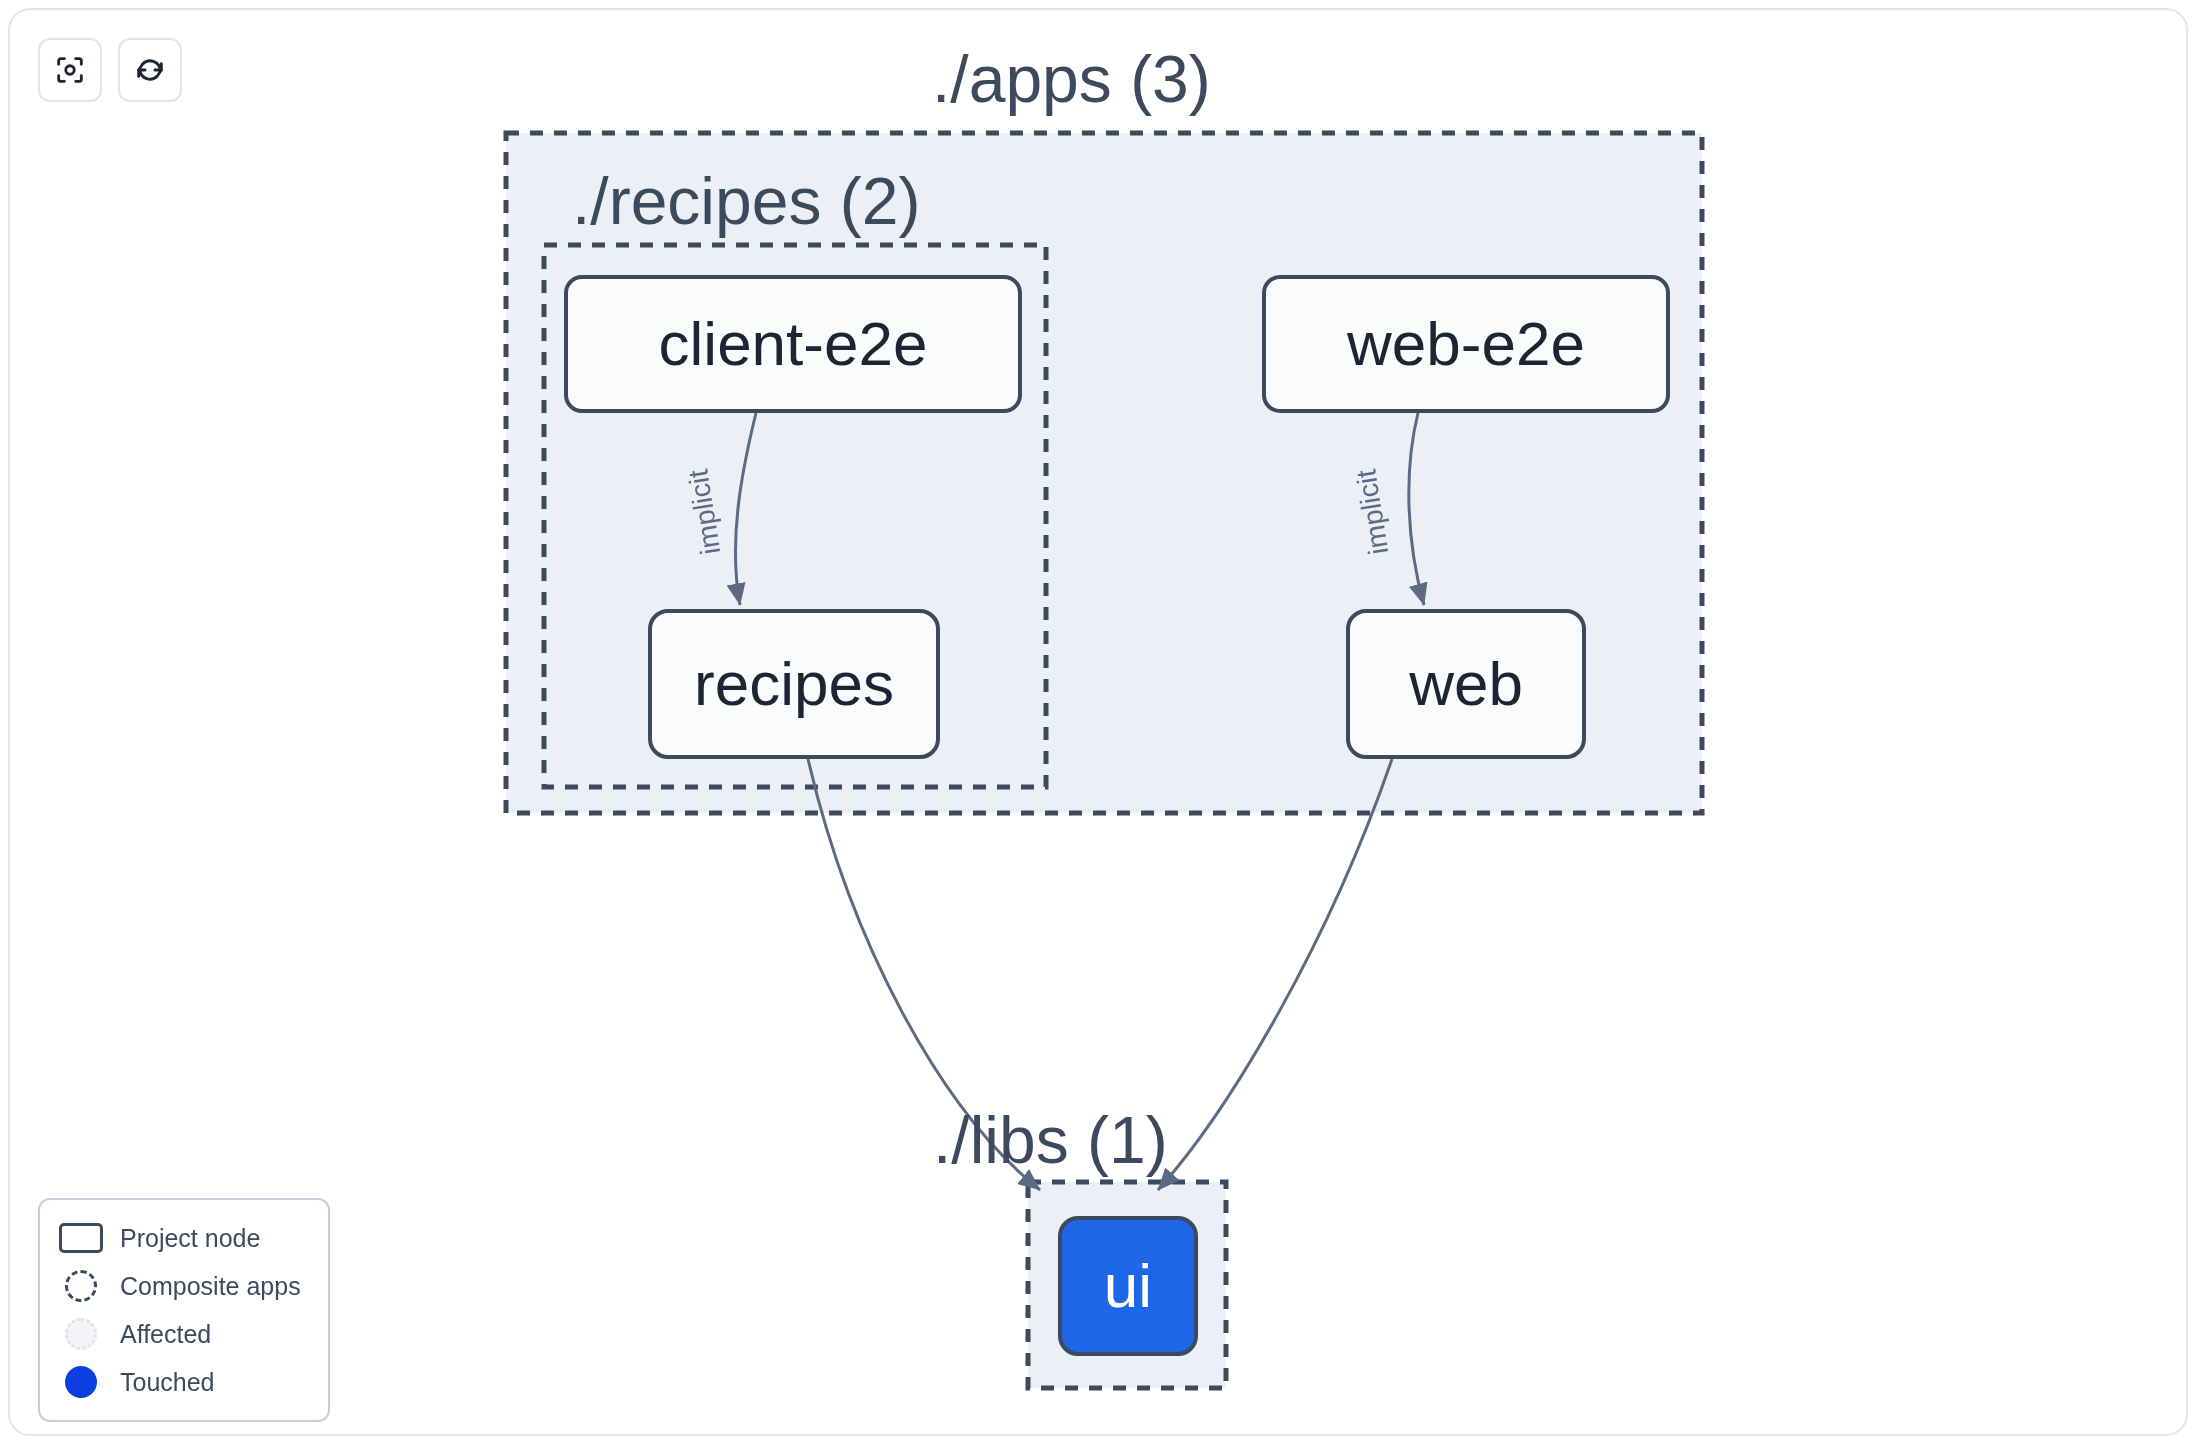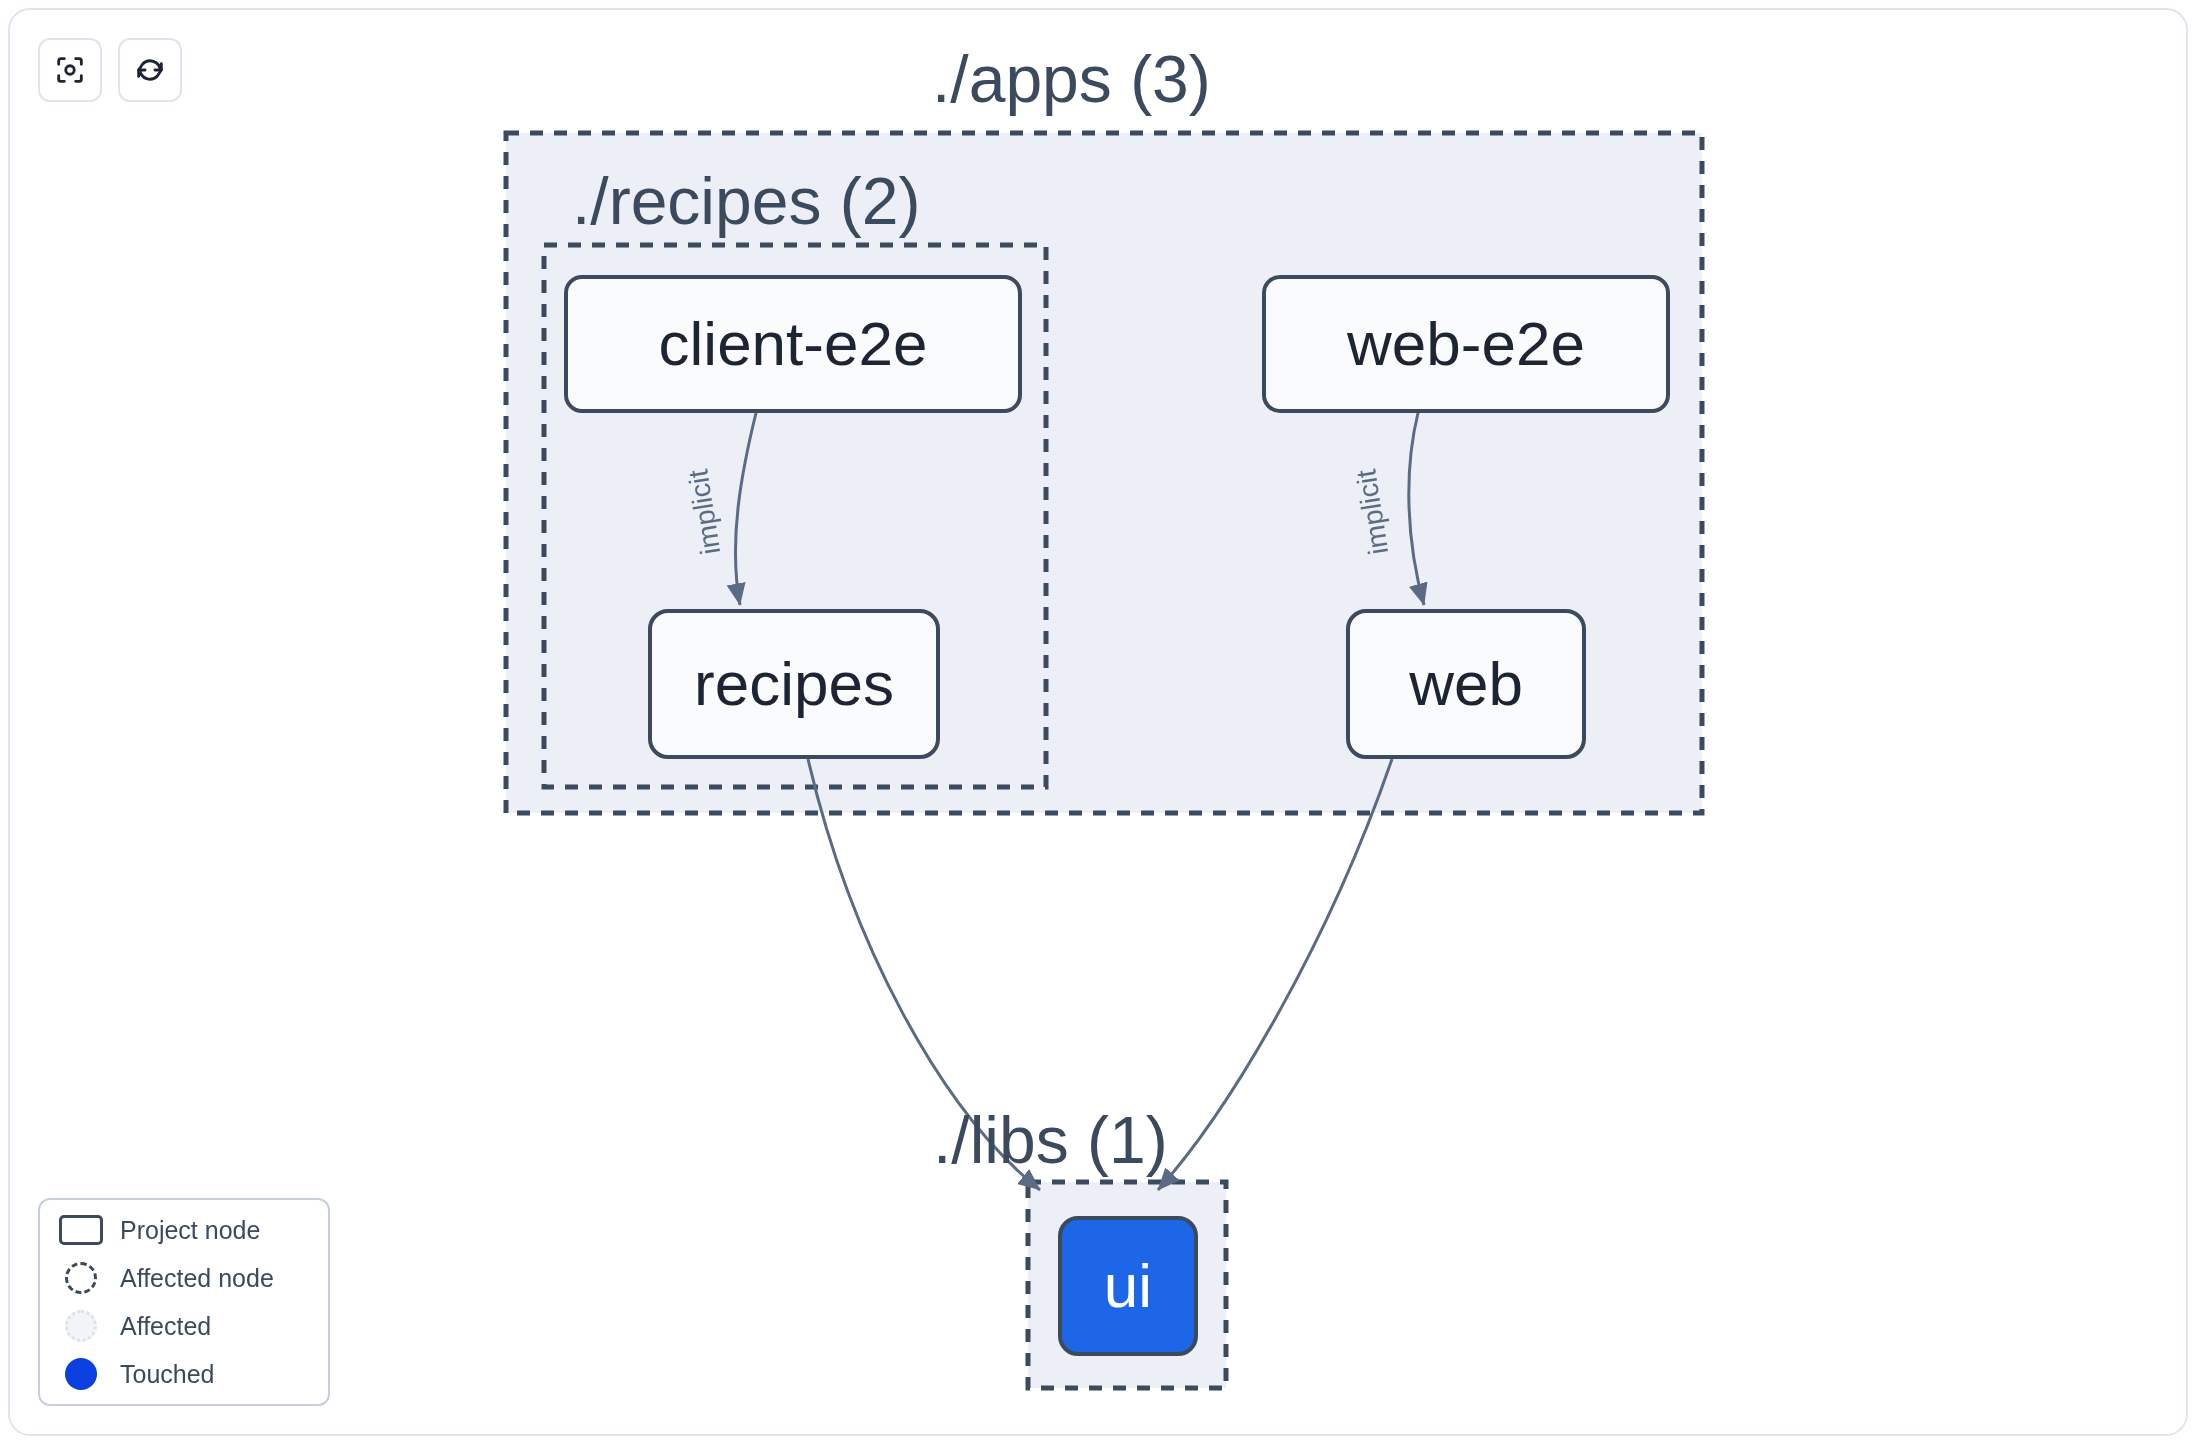--- a/index.html
+++ b/index.html
@@ -103,21 +103,21 @@
 
   
   .legend {
     position: absolute;
     left: 38px;
     top: 1198px;
     width: 292px;
     border: 2px solid #c7cfdd;
     border-radius: 12px;
     background: #ffffff;
-    padding: 6px 18px;
+    padding: 14px 18px;
     box-sizing: border-box;
     z-index: 50;
   }
   .legend-row {
     display: flex;
     align-items: center;
     height: 48px;
     gap: 16px;
   }
   .legend-swatch {
@@ -254,21 +254,21 @@
       <span class="legend-swatch">
         <span class="sw-project"></span>
       </span>
       <span class="legend-text">Project node</span>
     </div>
 
     <div class="legend-row">
       <span class="legend-swatch">
         <span class="sw-composite"></span>
       </span>
-      <span class="legend-text">Affected node</span>
+      <span class="legend-text">Composite apps</span>
     </div>
 
     <div class="legend-row">
       <span class="legend-swatch">
         <span class="sw-affected"></span>
       </span>
       <span class="legend-text">Affected</span>
     </div>
 
     <div class="legend-row">

